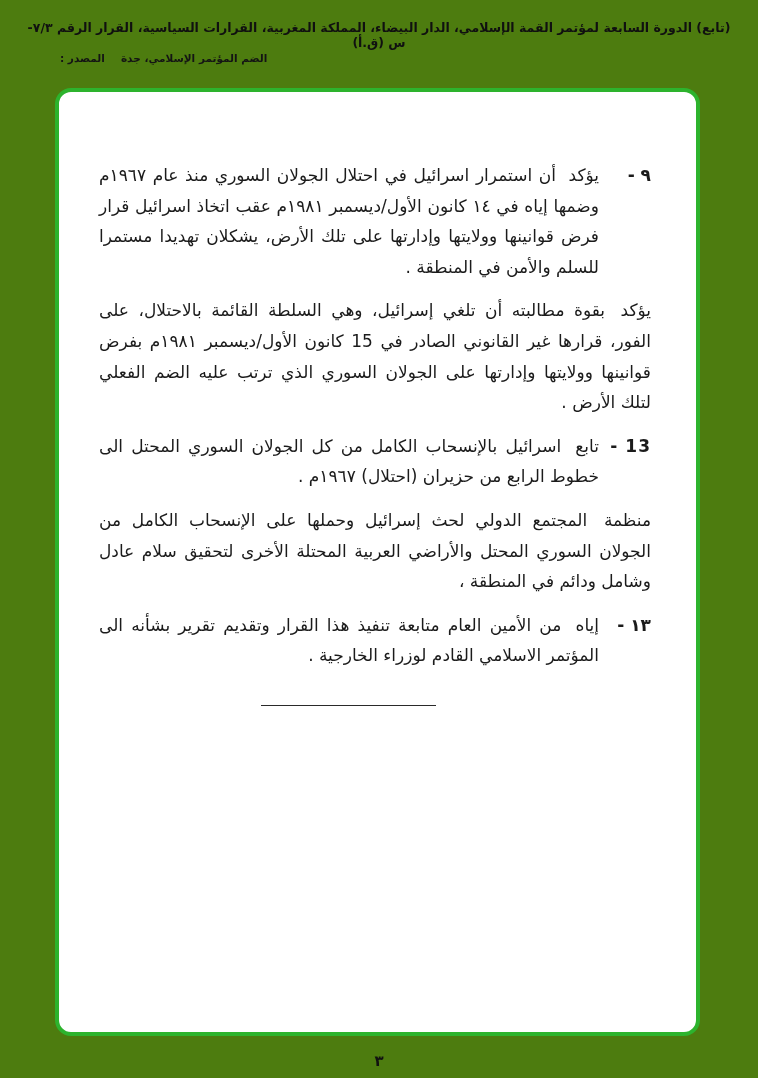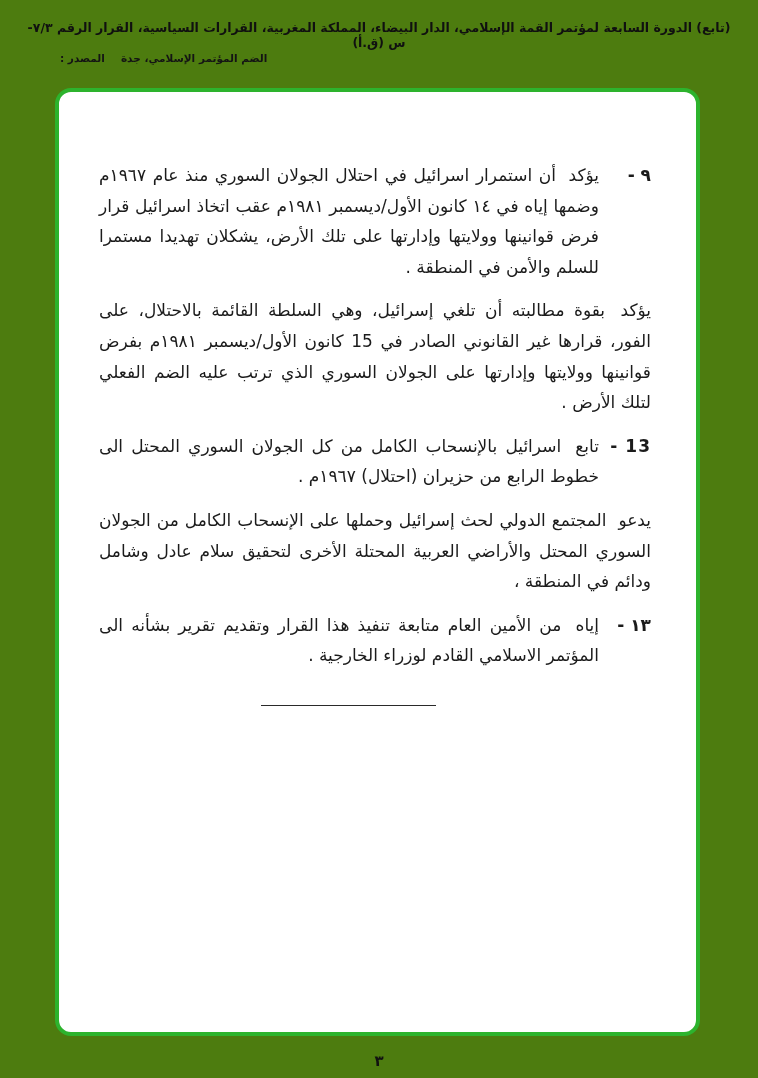--- a/index.html
+++ b/index.html
@@ -127,21 +127,21 @@
       <div class="item">
         <div class="marker">13 -</div>
         <div class="item-text">
           <span class="lead">تابع</span>
           <span>اسرائيل بالإنسحاب الكامل من كل الجولان السوري المحتل الى خطوط الرابع من حزيران (احتلال) ١٩٦٧م .</span>
         </div>
       </div>
 
       <div class="item">
         <div class="item-text">
-          <span class="lead">يدعو</span>
+          <span class="lead">منظمة</span>
           <span>المجتمع الدولي لحث إسرائيل وحملها على الإنسحاب الكامل من الجولان السوري المحتل والأراضي العربية المحتلة الأخرى لتحقيق سلام عادل وشامل ودائم في المنطقة ،</span>
         </div>
       </div>
 
       <div class="item">
         <div class="marker">١٣ -</div>
         <div class="item-text">
           <span class="lead">إياه</span>
           <span>من الأمين العام متابعة تنفيذ هذا القرار وتقديم تقرير بشأنه الى المؤتمر الاسلامي القادم لوزراء الخارجية .</span>
         </div>

